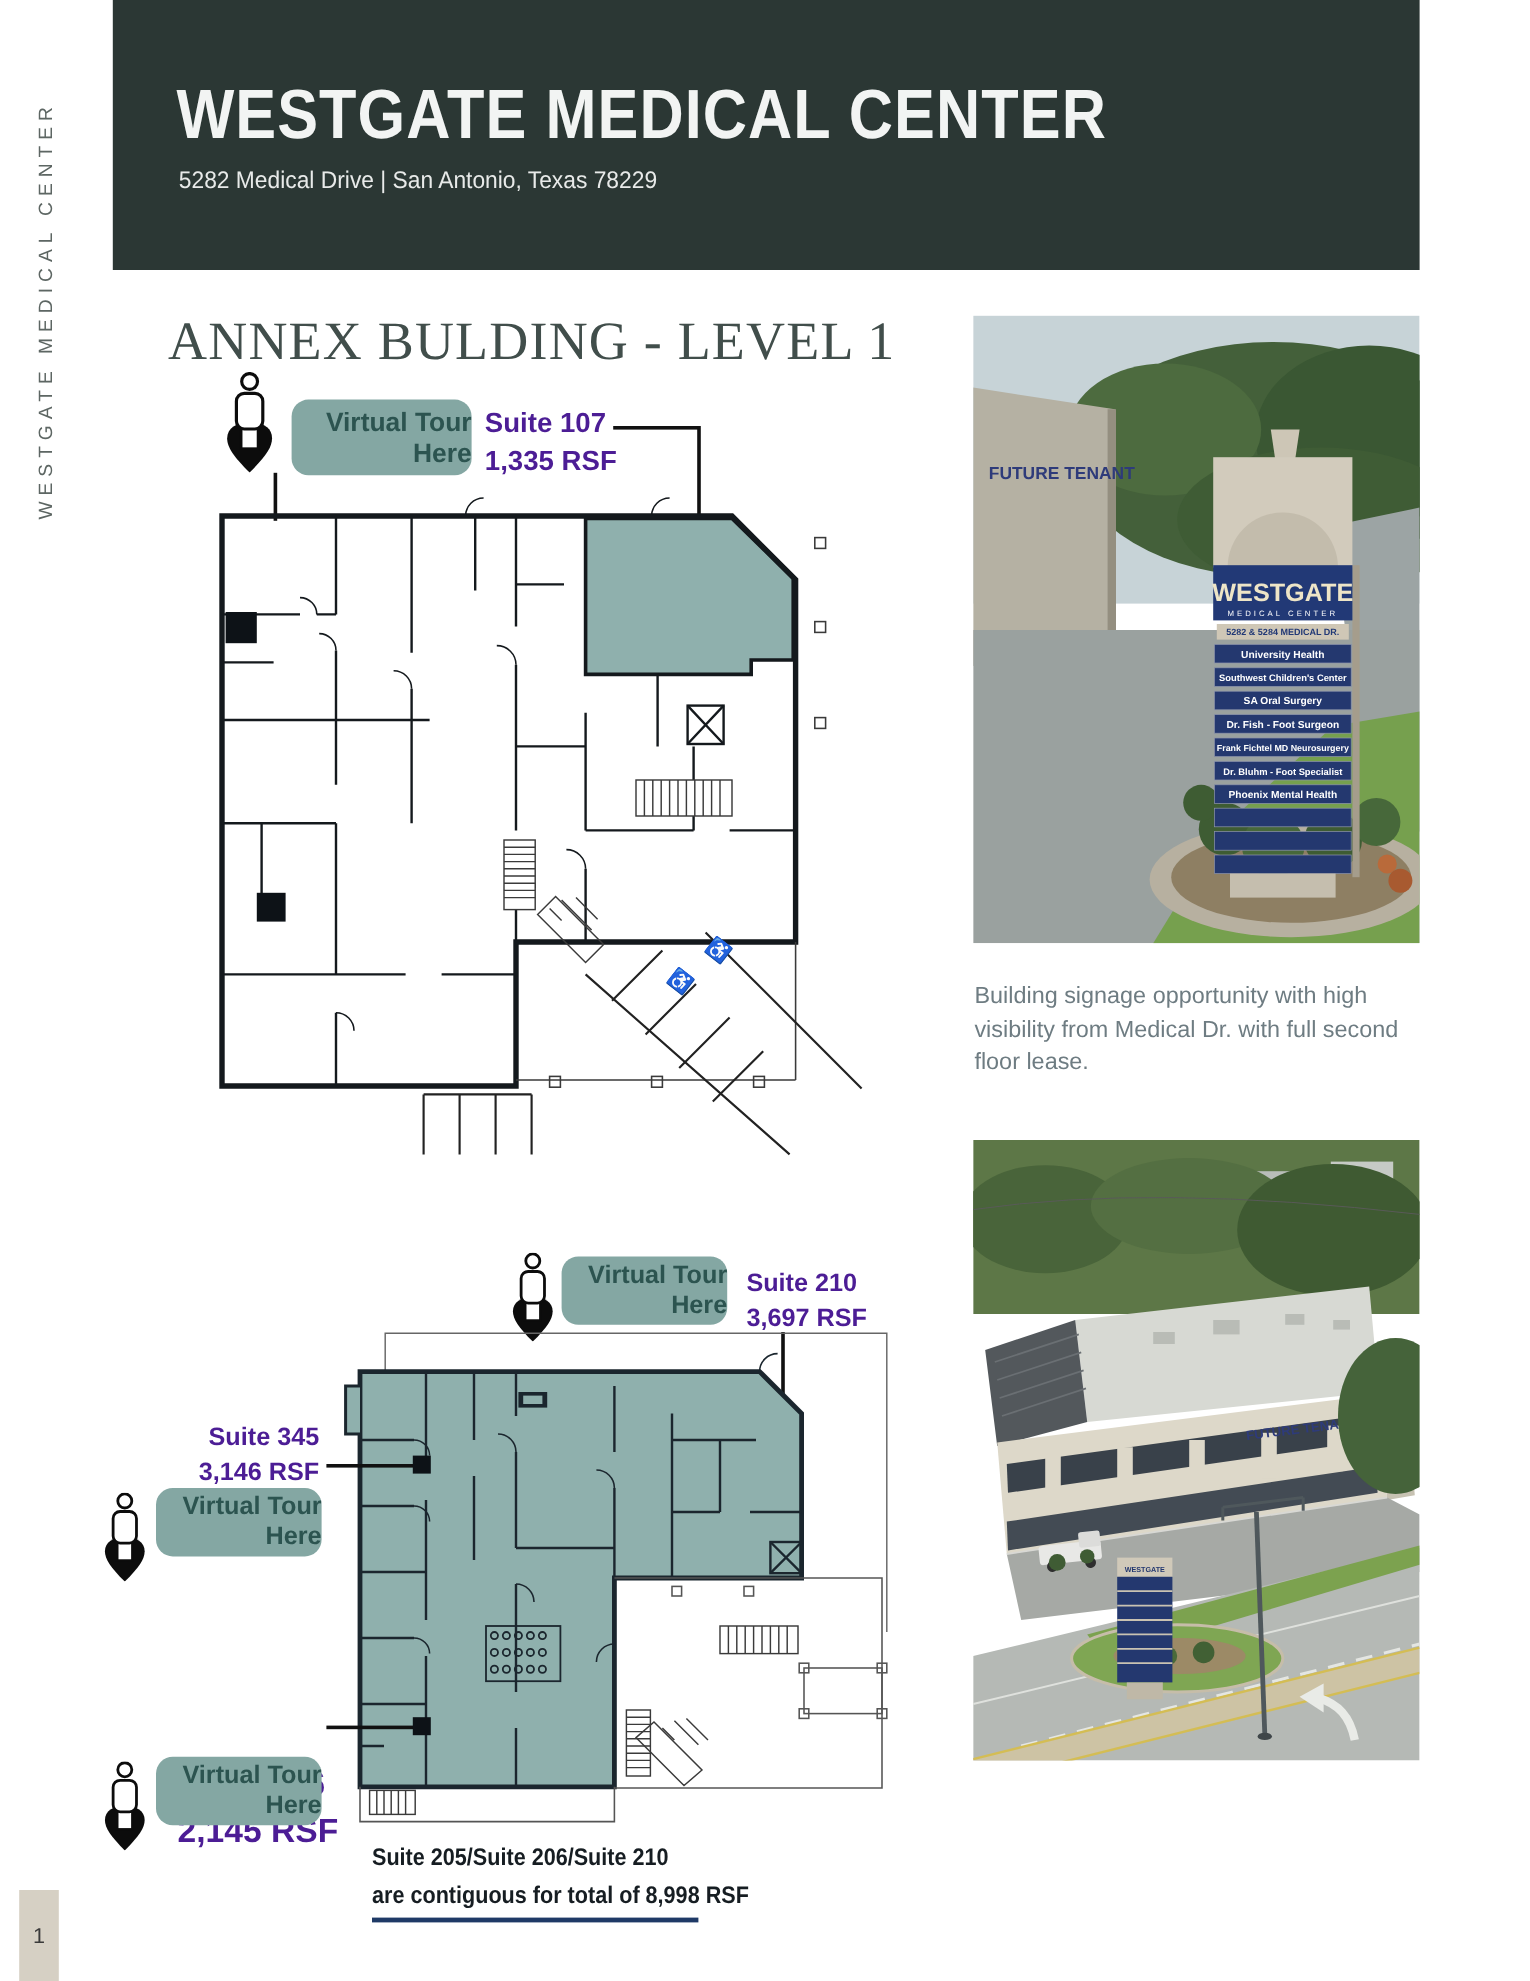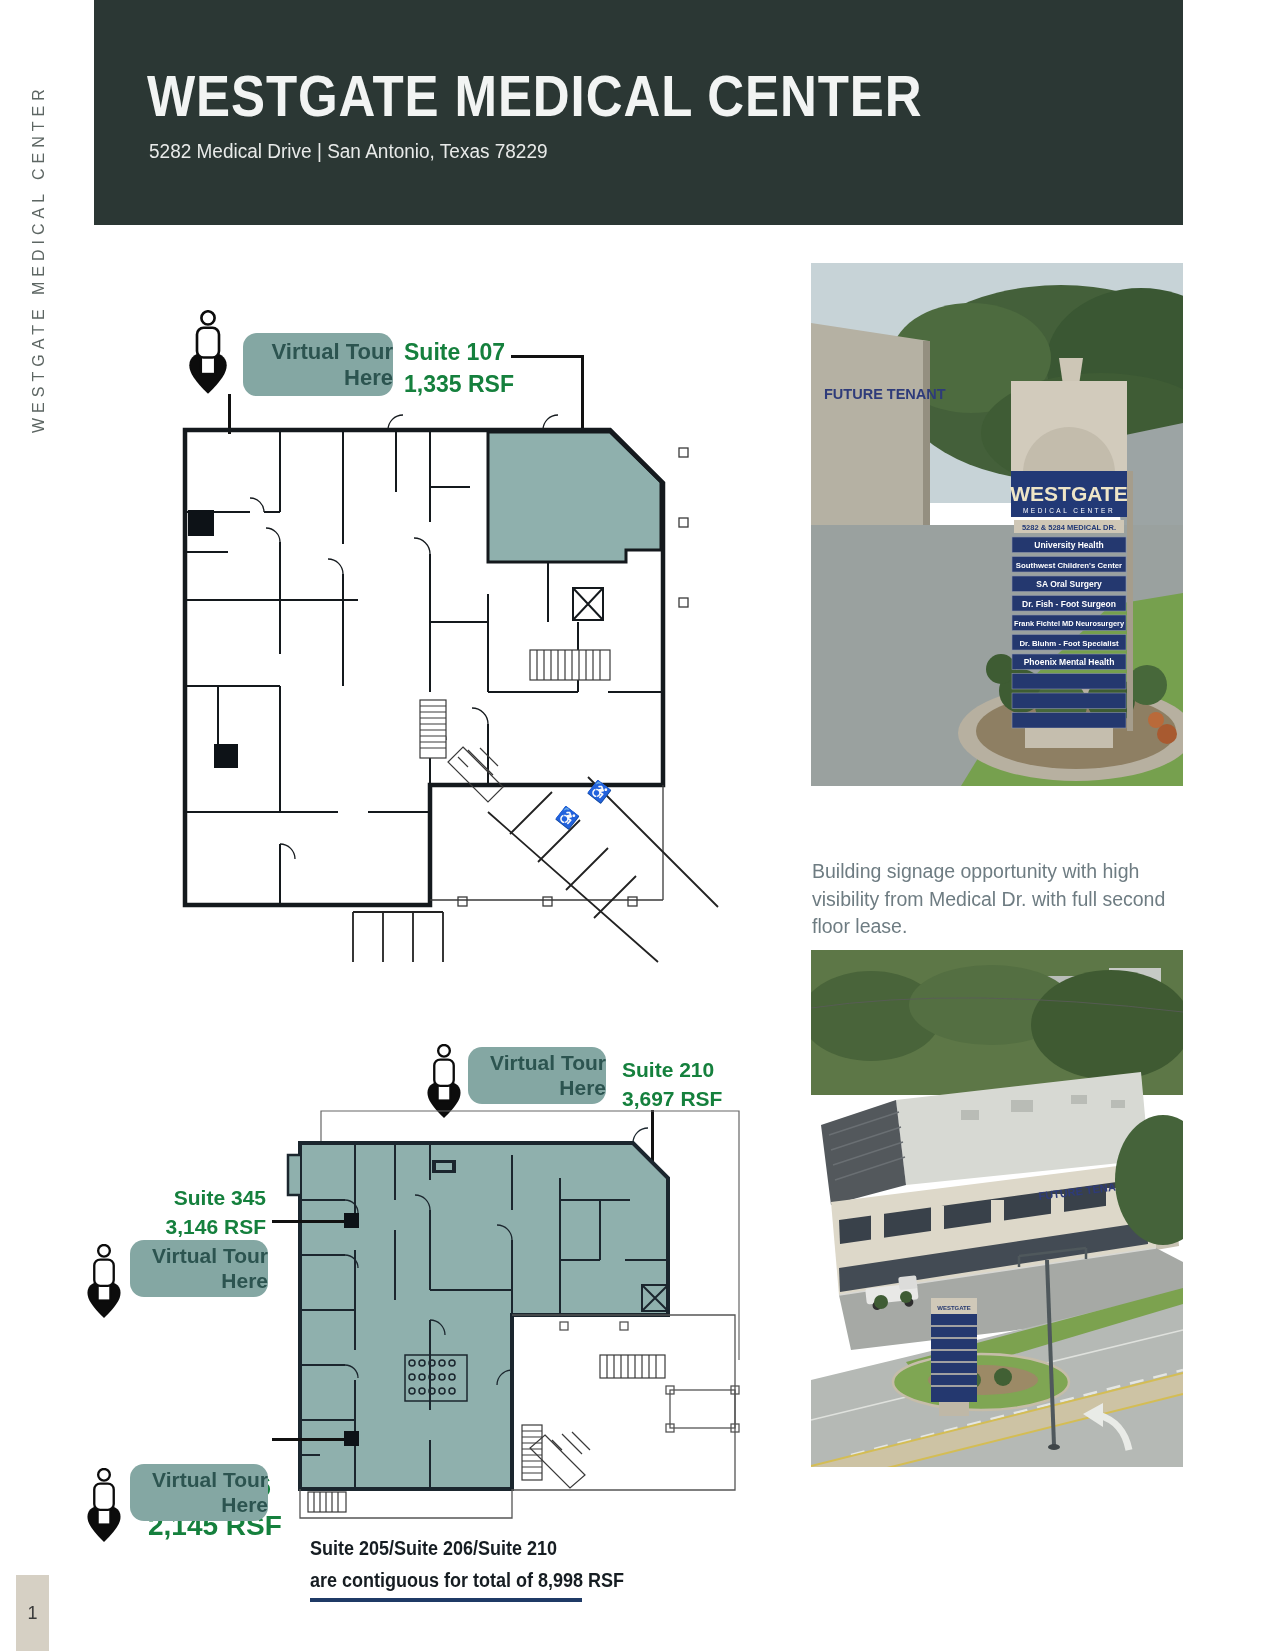--- a/index.html
+++ b/index.html
@@ -15,45 +15,46 @@
   
   .side-label{left:30px;top:88px;height:345px;writing-mode:vertical-rl;transform:rotate(180deg);
               font-size:16px;letter-spacing:5px;color:#5d6663;white-space:nowrap;}
   
   .h2{font-family:"Liberation Serif",serif;font-weight:400;color:#414e4b;font-size:45px;
       letter-spacing:1px;white-space:nowrap;}
   
   .vt-btn{background:#84a7a3;border-radius:14px;color:#2c5450;font-weight:700;
           display:flex;align-items:center;justify-content:center;text-align:right;line-height:1.15;}
   
-  .suite-label{font-weight:700;color:#15803d;line-height:1.38;white-space:nowrap;}
+  .suite-label{font-weight:700;color:#4c1d95;line-height:1.38;white-space:nowrap;}
   .marker{width:15px;height:15px;background:#0d1217;}
   .leader-h{height:2.5px;background:#111;}
   .leader-v{width:2.5px;background:#111;}
-  .caption{font-size:19.5px;line-height:1.42;color:#6e7c82;margin-top:41px;}
+  .caption{font-size:19.5px;line-height:1.42;color:#6e7c82;}
   .contig{font-weight:700;color:#161d22;font-size:20px;line-height:1.6;white-space:nowrap;
           transform:scaleX(.9);transform-origin:left;}
   .navy-rule{height:4px;background:#1f3a66;}
   .page-tab{left:16px;top:1575px;width:33px;height:76px;background:#d6d0c4;color:#3a3a3a;
             display:flex;align-items:center;justify-content:center;font-size:18px;}
   svg{display:block;}
   svg text{font-family:"Liberation Sans",sans-serif;}
 </style>
 </head>
 <body>
 
 <div class="page">
 
   <div class="abs side-label">WESTGATE MEDICAL CENTER</div>
 
   <div class="abs header">
     <h1>WESTGATE MEDICAL CENTER</h1>
     <div class="addr">5282 Medical Drive | San Antonio, Texas 78229</div>
   </div>
 
+  <div class="abs h2" style="left:140px;top:258px;">ANNEX BULDING - LEVEL 1</div>
 
   <svg class="abs" style="left:186px;top:310px;" width="44" height="84" viewBox="0 0 40 76">
     <path d="M20,76 C8,64 3,57 3,50 C3,42 10,38 20,38 C30,38 37,42 37,50 C37,57 32,64 20,76 Z" fill="#0c0c0c"></path>
     <rect x="13.5" y="40" width="13" height="18" fill="#ffffff" stroke="#0c0c0c" stroke-width="2.2"></rect>
     <rect x="10" y="16" width="20" height="27" rx="6" fill="#ffffff" stroke="#0c0c0c" stroke-width="2.4"></rect>
     <circle cx="20" cy="7" r="6" fill="#ffffff" stroke="#0c0c0c" stroke-width="2.4"></circle>
   </svg>
   <div class="abs leader-v" style="left:228px;top:394px;height:40px;"></div>
 
   <div class="abs vt-btn" style="left:243px;top:333px;width:150px;height:63px;font-size:22px;">Virtual Tour Here</div>

